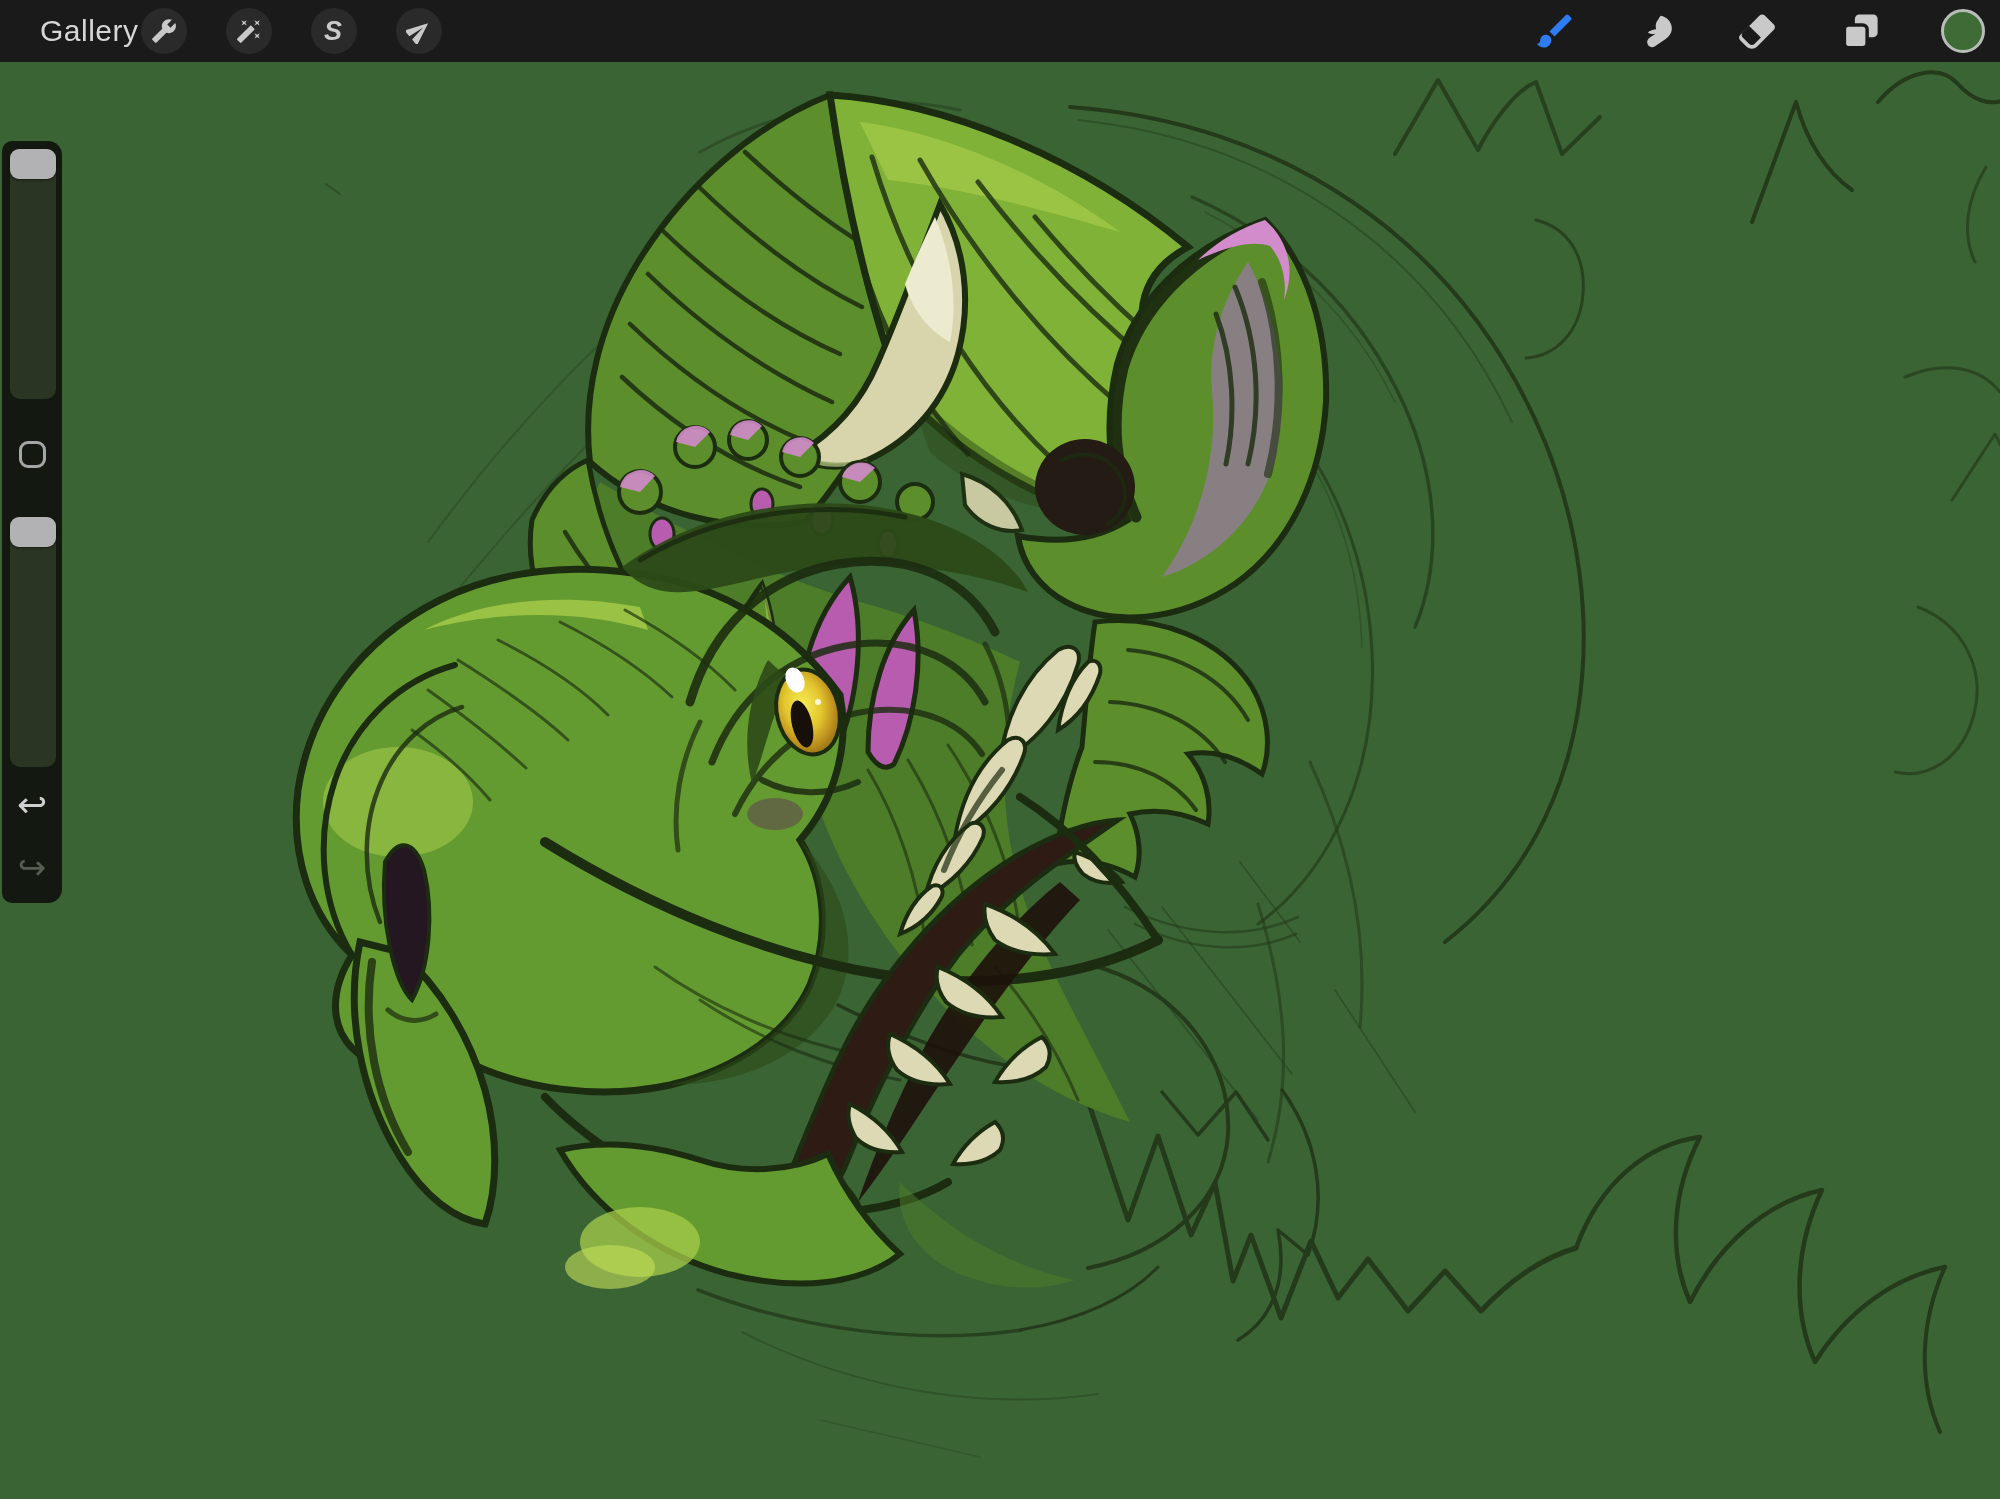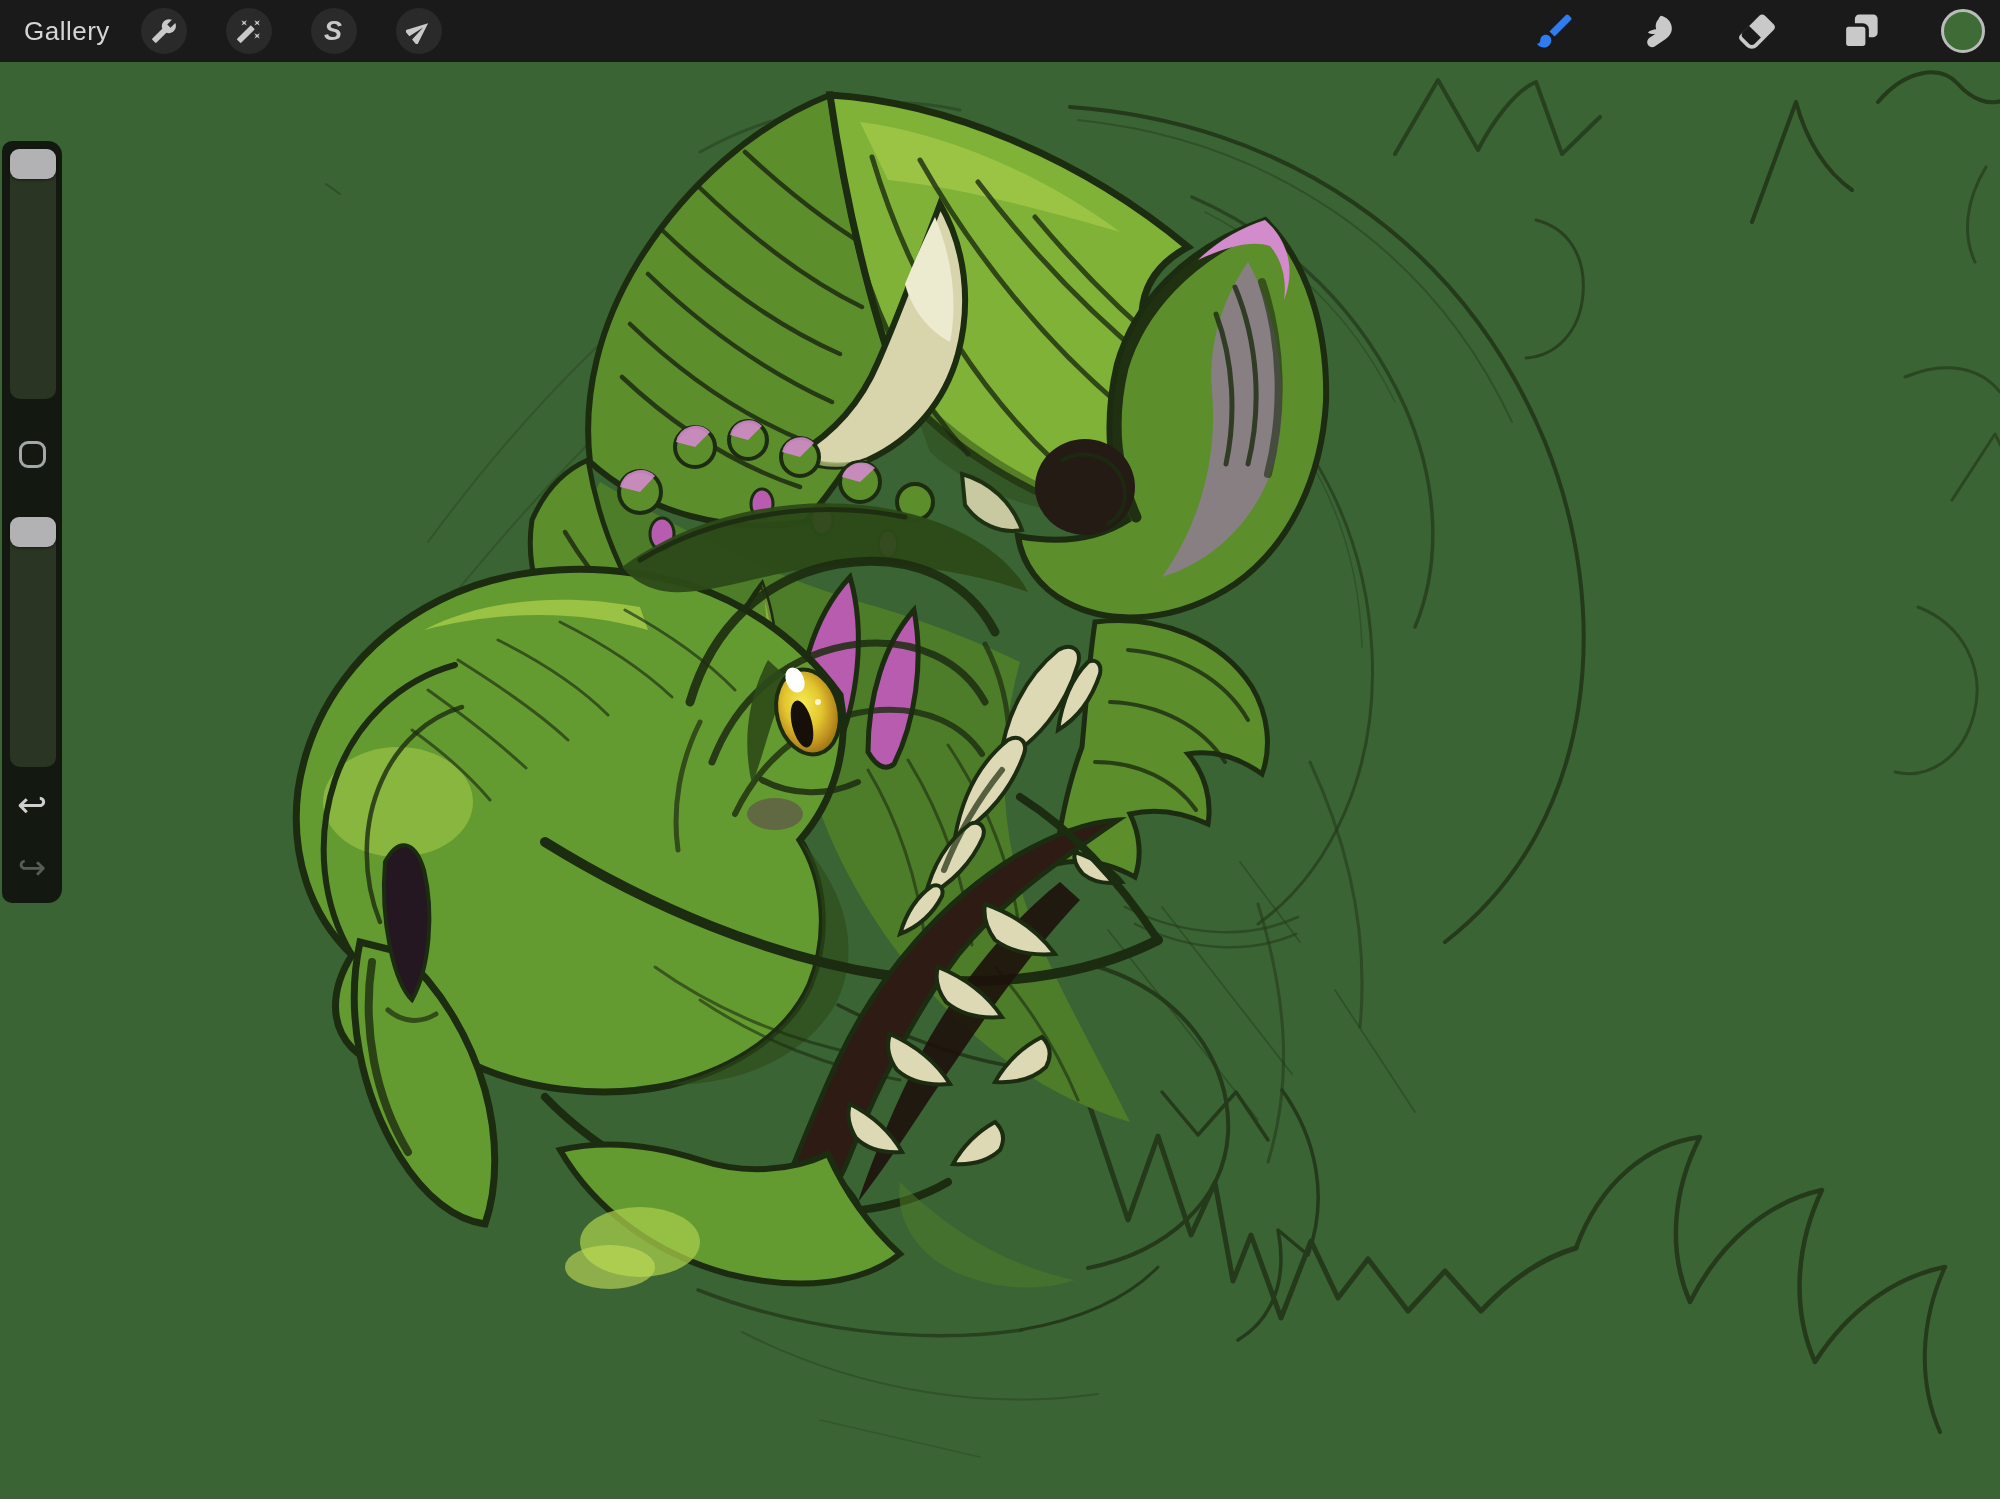--- a/index.html
+++ b/index.html
@@ -11,21 +11,21 @@
     --green2:#649b30; --bright-green:#7fb236; --highlight-green:#a7cc4a; --dark-green:#2c4a18;
     --pale-horn:#d8d5ac; --horn-highlight:#eceacf; --pink:#b75cae; --pink-light:#d28bcb;
     --inner-ear:#8f7d93; --maw:#2e1c14; --teeth:#ddd9b4; --pupil:#17100a; --glint:#ffffff;
   }
   *{margin:0;padding:0;box-sizing:border-box}
   html,body{background:#000;font-family:"Liberation Sans","DejaVu Sans",sans-serif}
   #screen{position:relative;width:2000px;height:1499px;overflow:hidden;background:var(--canvas-bg)}
 
   
   .topbar{position:absolute;left:0;top:0;width:2000px;height:62px;background:var(--bar-bg);z-index:30}
-  .gallery{position:absolute;left:24px;top:0;height:62px;line-height:62px;font-size:26px;
+  .gallery{position:absolute;left:40px;top:0;height:62px;line-height:62px;font-size:30px;
     color:var(--gallery-text);letter-spacing:.5px;cursor:default}
   .cbtn{position:absolute;top:8px;width:46px;height:46px;border-radius:50%;background:var(--circle-bg);
     display:flex;align-items:center;justify-content:center}
   .cbtn svg{display:block}
   .sglyph{font-size:27px;font-weight:800;font-style:italic;color:var(--bar-icon);transform:translateX(-1px)}
   .rbtn{position:absolute;top:9px;width:44px;height:44px;display:flex;align-items:center;justify-content:center}
   .swatch{position:absolute;top:9px;left:1941px;width:44px;height:44px;border-radius:50%;
     background:var(--swatch-green);border:3px solid var(--swatch-ring)}
 
   

